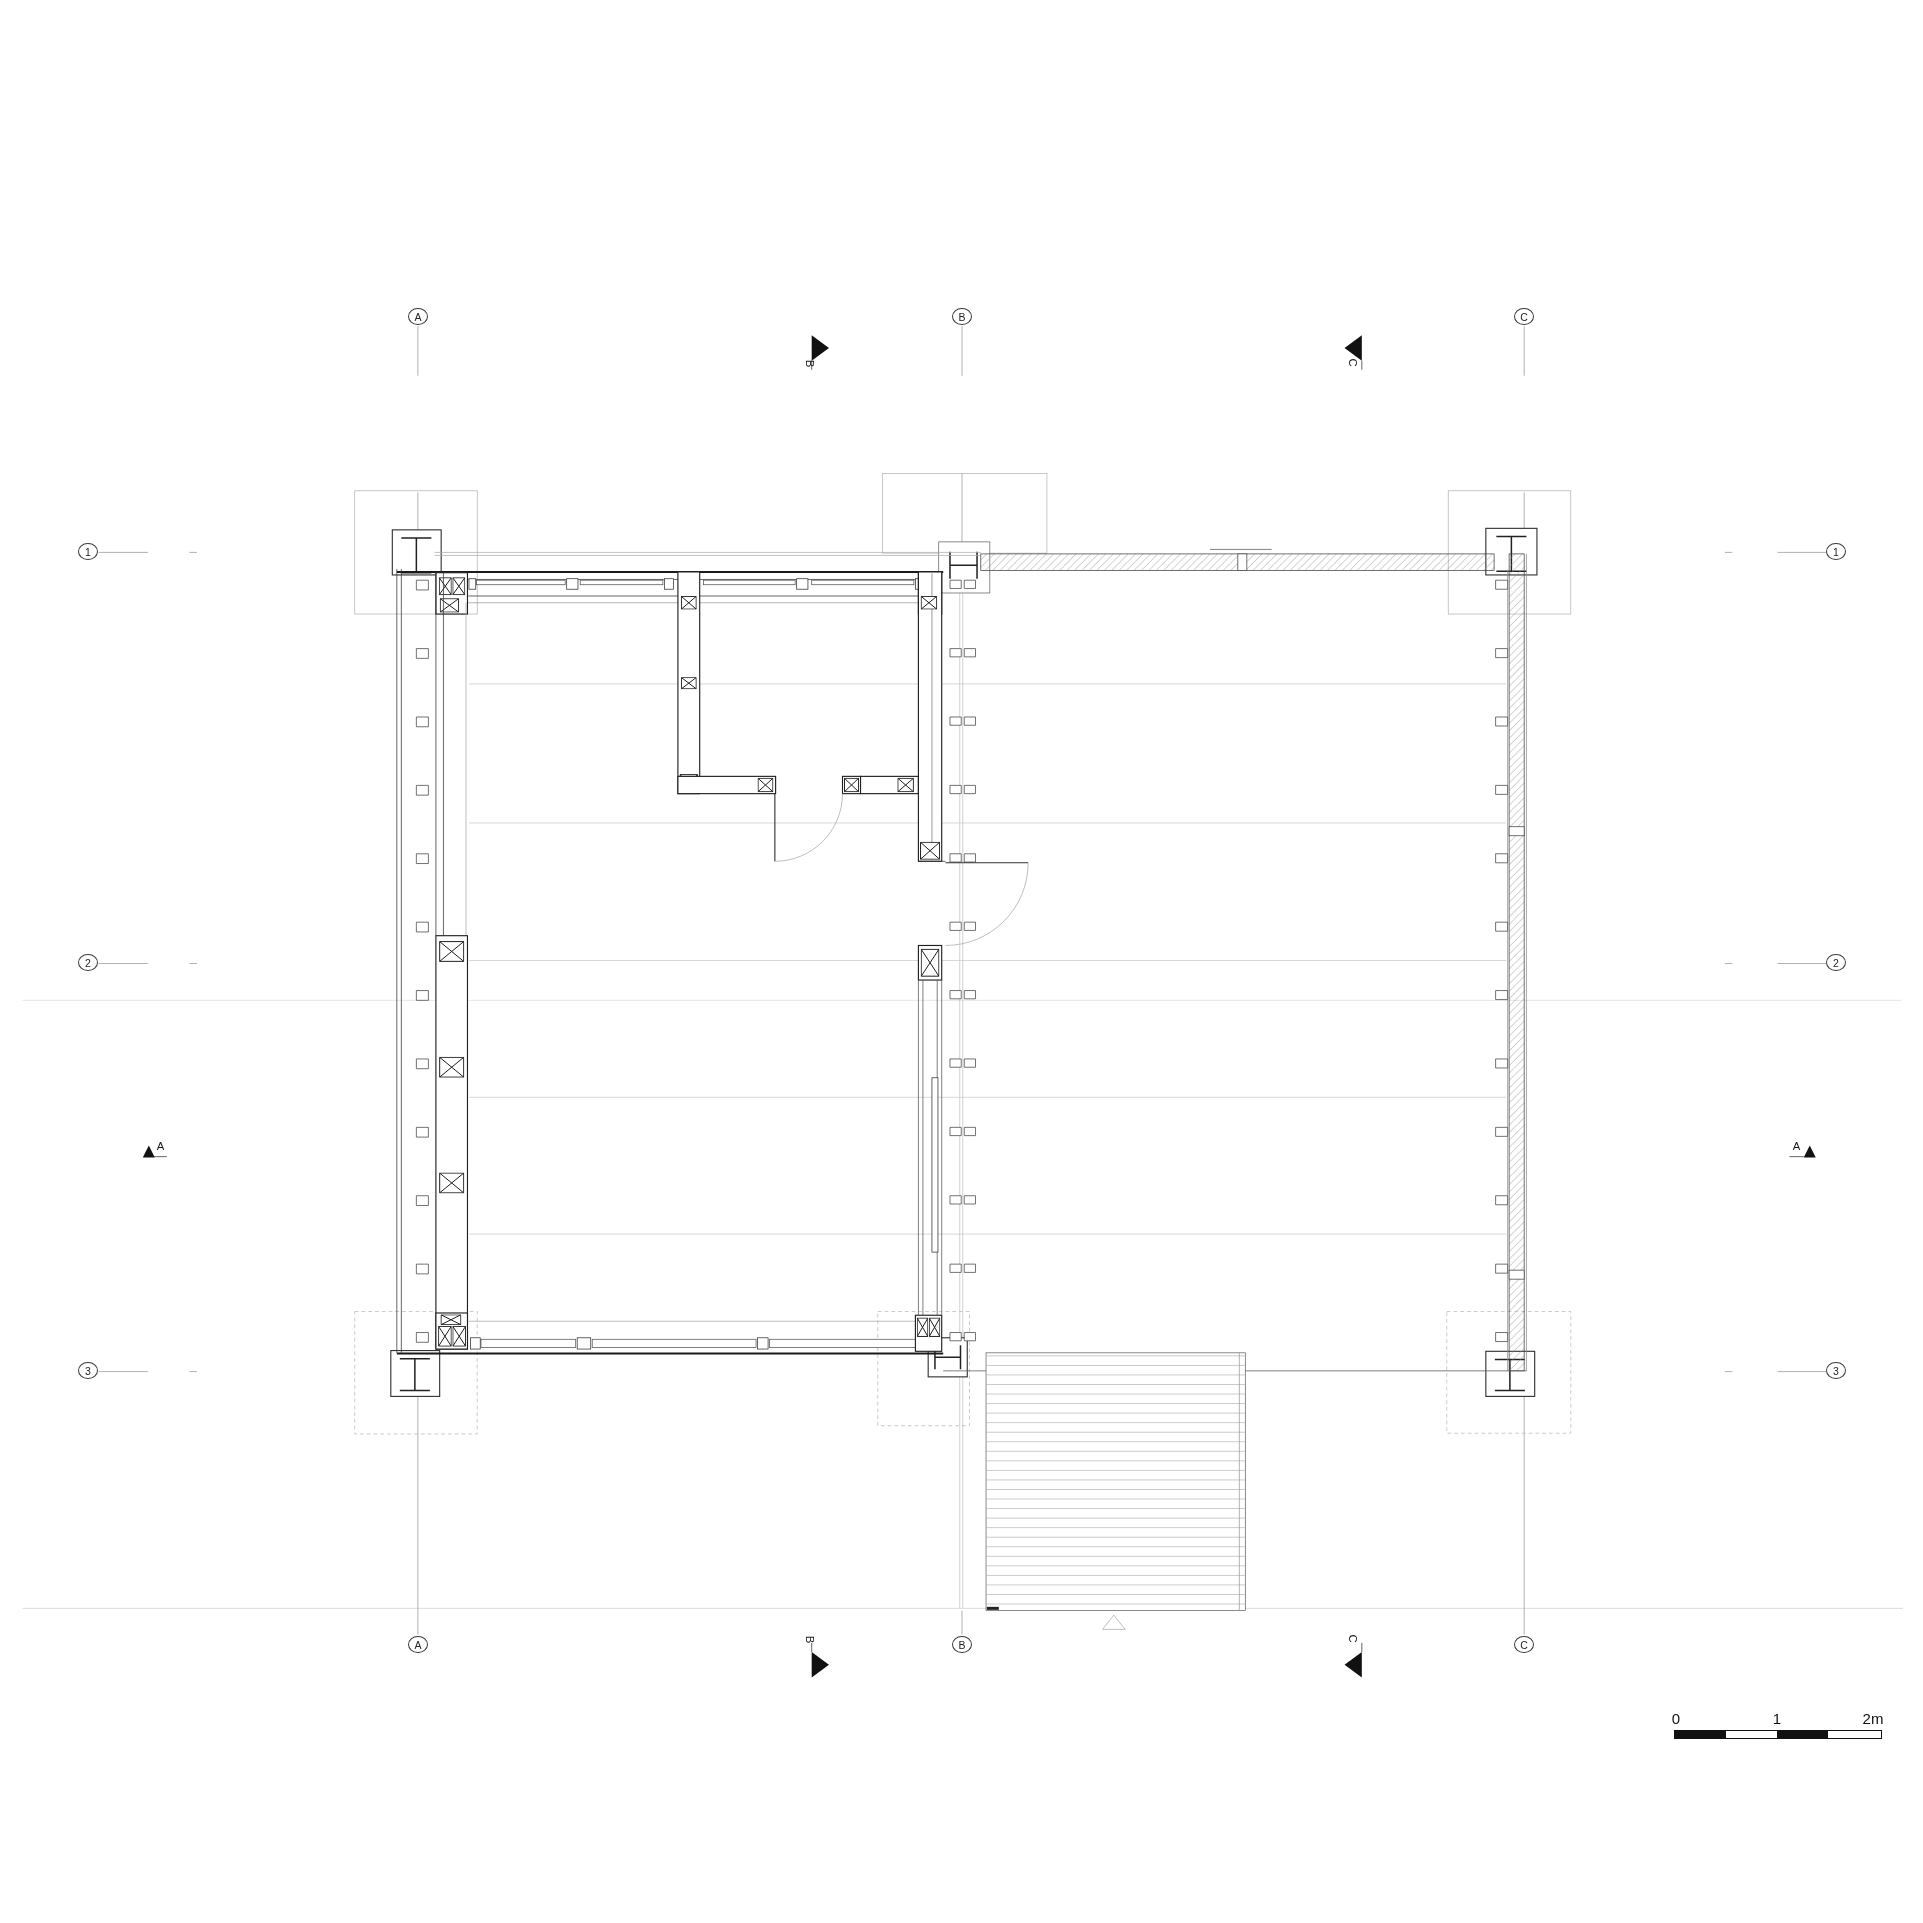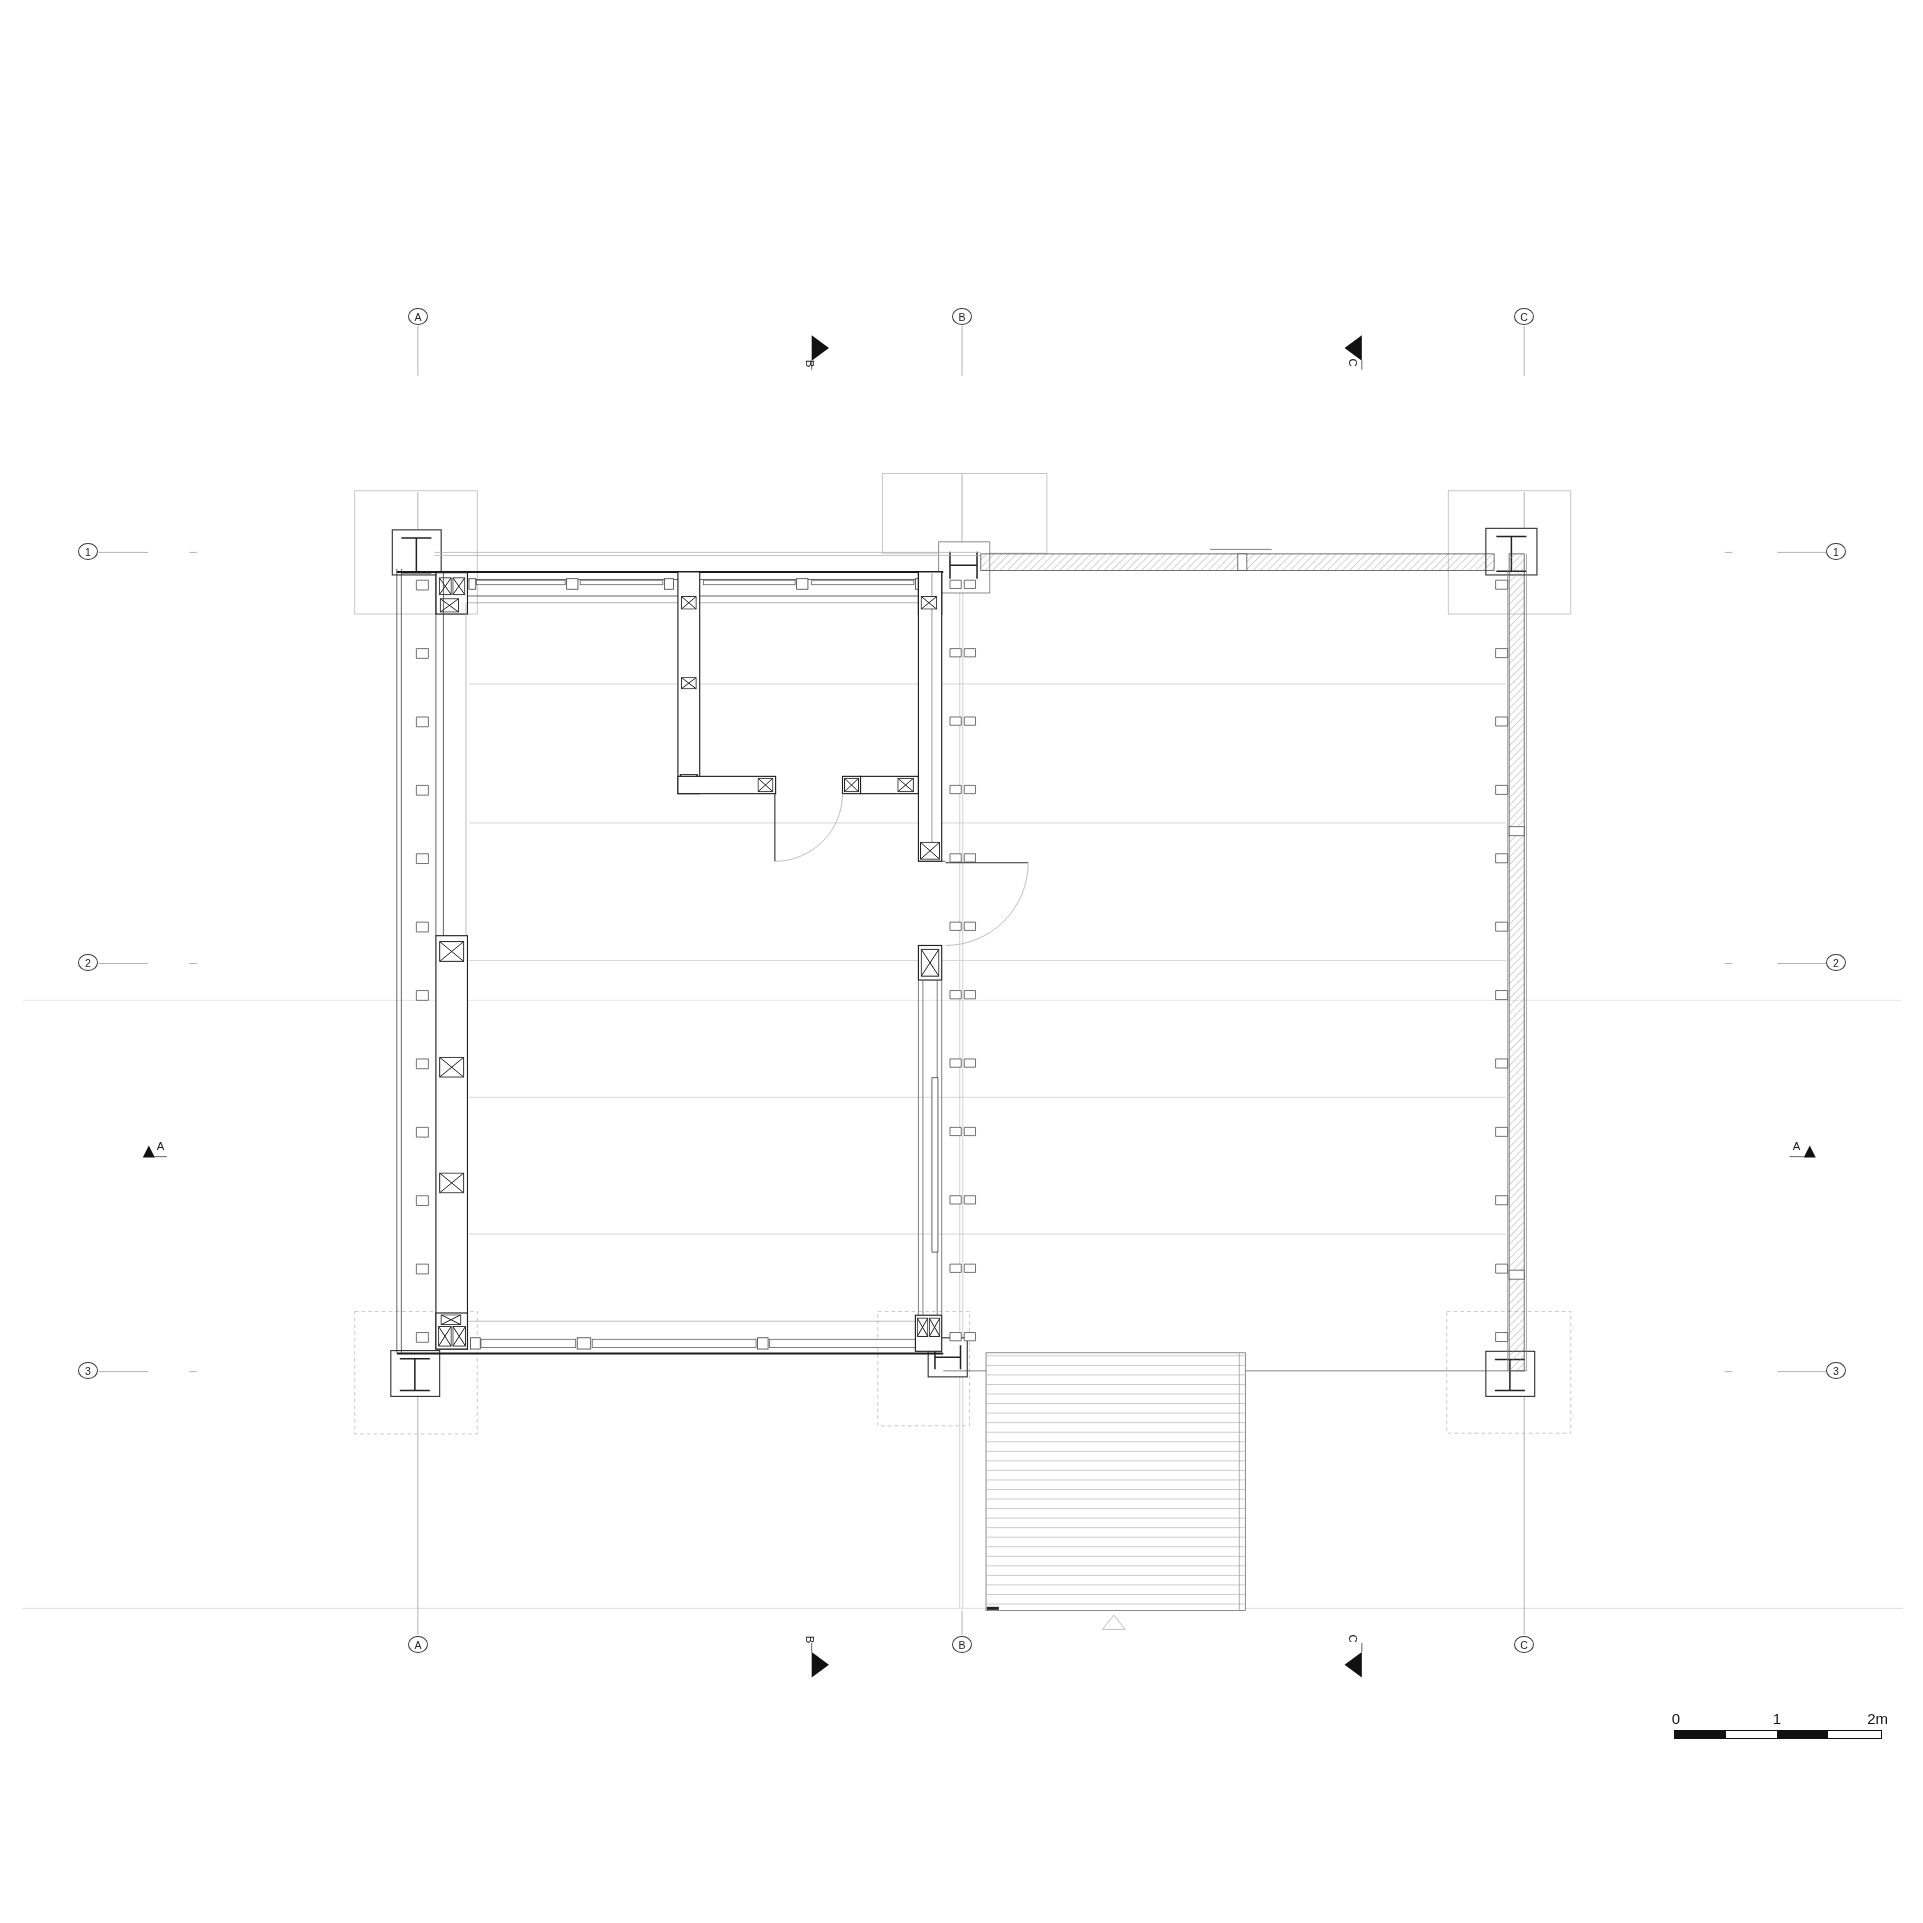--- a/index.html
+++ b/index.html
@@ -274,21 +274,21 @@
 
 <div class="seclabel" style="left:153px;top:1138px;">A</div>
 <div class="seclabel" style="left:1789px;top:1138px;">A</div>
 <div class="seclabel rot90" style="left:803px;top:356px;">B</div>
 <div class="seclabel rot90" style="left:1346px;top:355px;">C</div>
 <div class="seclabel rot90" style="left:803px;top:1632px;">B</div>
 <div class="seclabel rot90" style="left:1346px;top:1631px;">C</div>
 
 <div class="scalelabel" style="left:1661px;top:1710px;">0</div>
 <div class="scalelabel" style="left:1762px;top:1710px;">1</div>
-<div class="scalelabel" style="left:1858px;top:1710px;text-align:right;">2m</div>
+<div class="scalelabel" style="left:1858px;top:1710px;">2m</div>
 <div id="scalebar">
   <div class="seg" style="width:51px;background:#111;"></div>
   <div class="seg" style="width:51px;background:#fff;"></div>
   <div class="seg" style="width:51px;background:#111;"></div>
   <div class="seg" style="width:51px;background:#fff;"></div>
 </div>
 
 </div>
 
 

